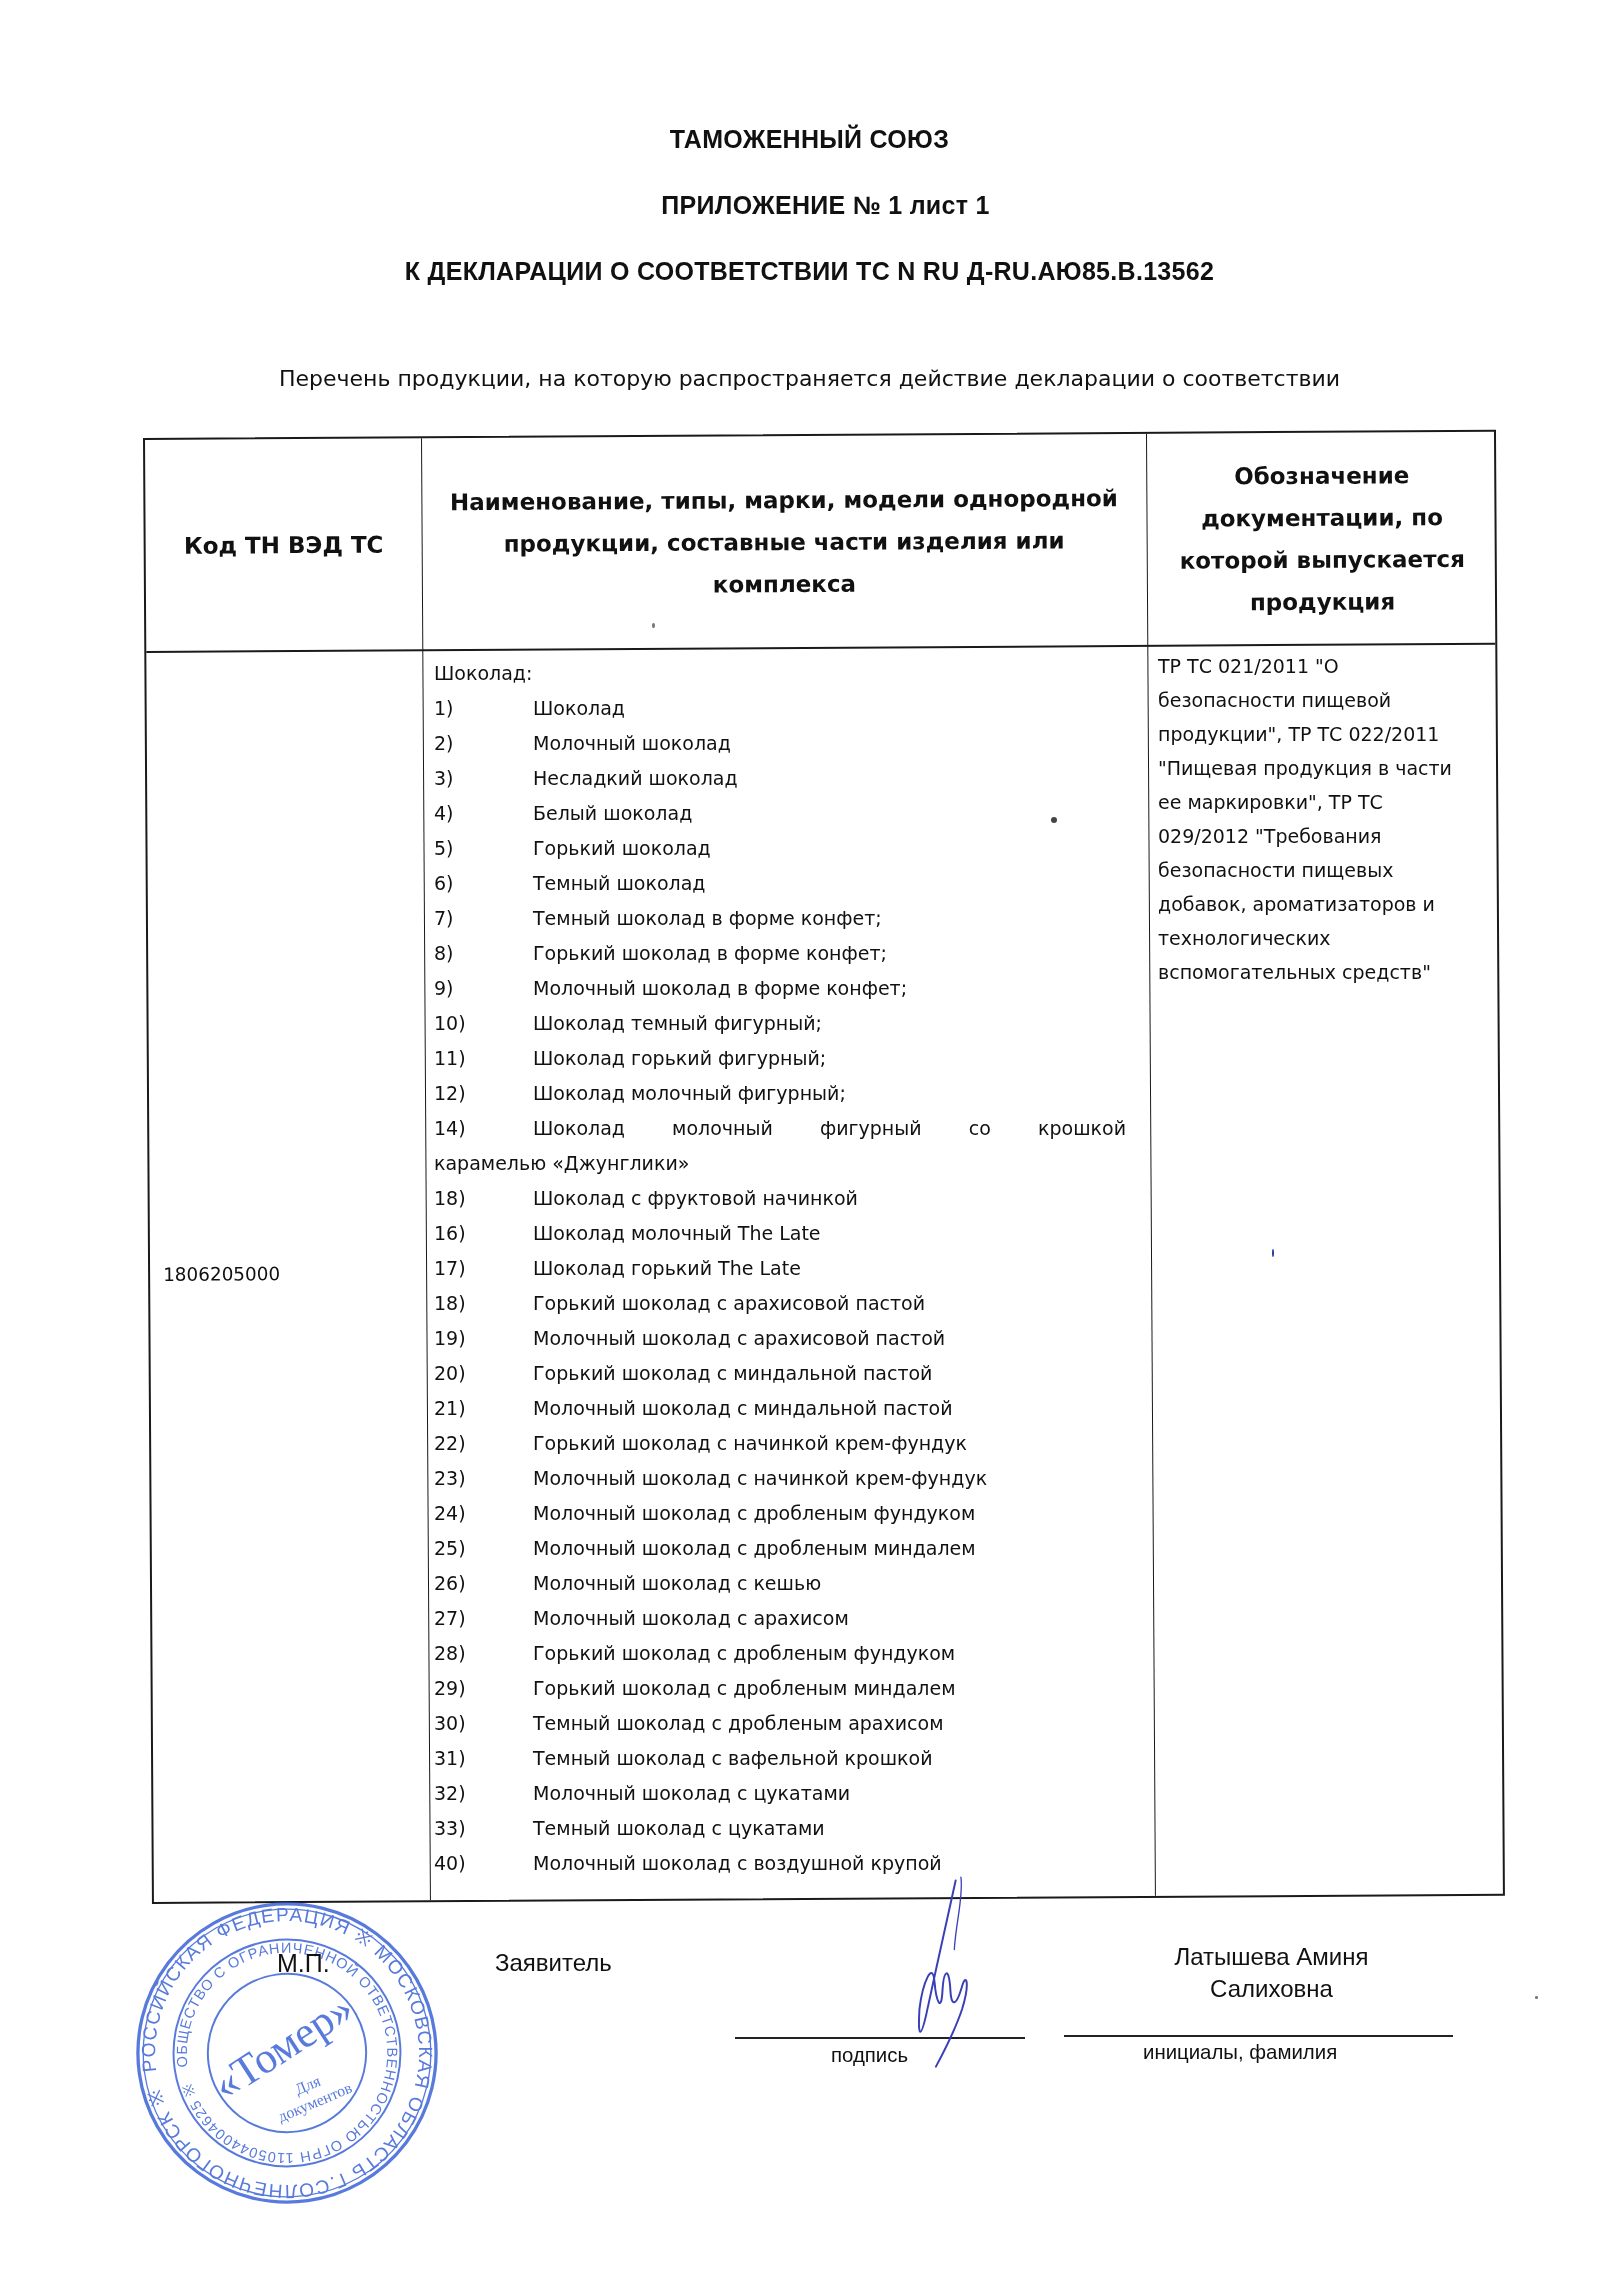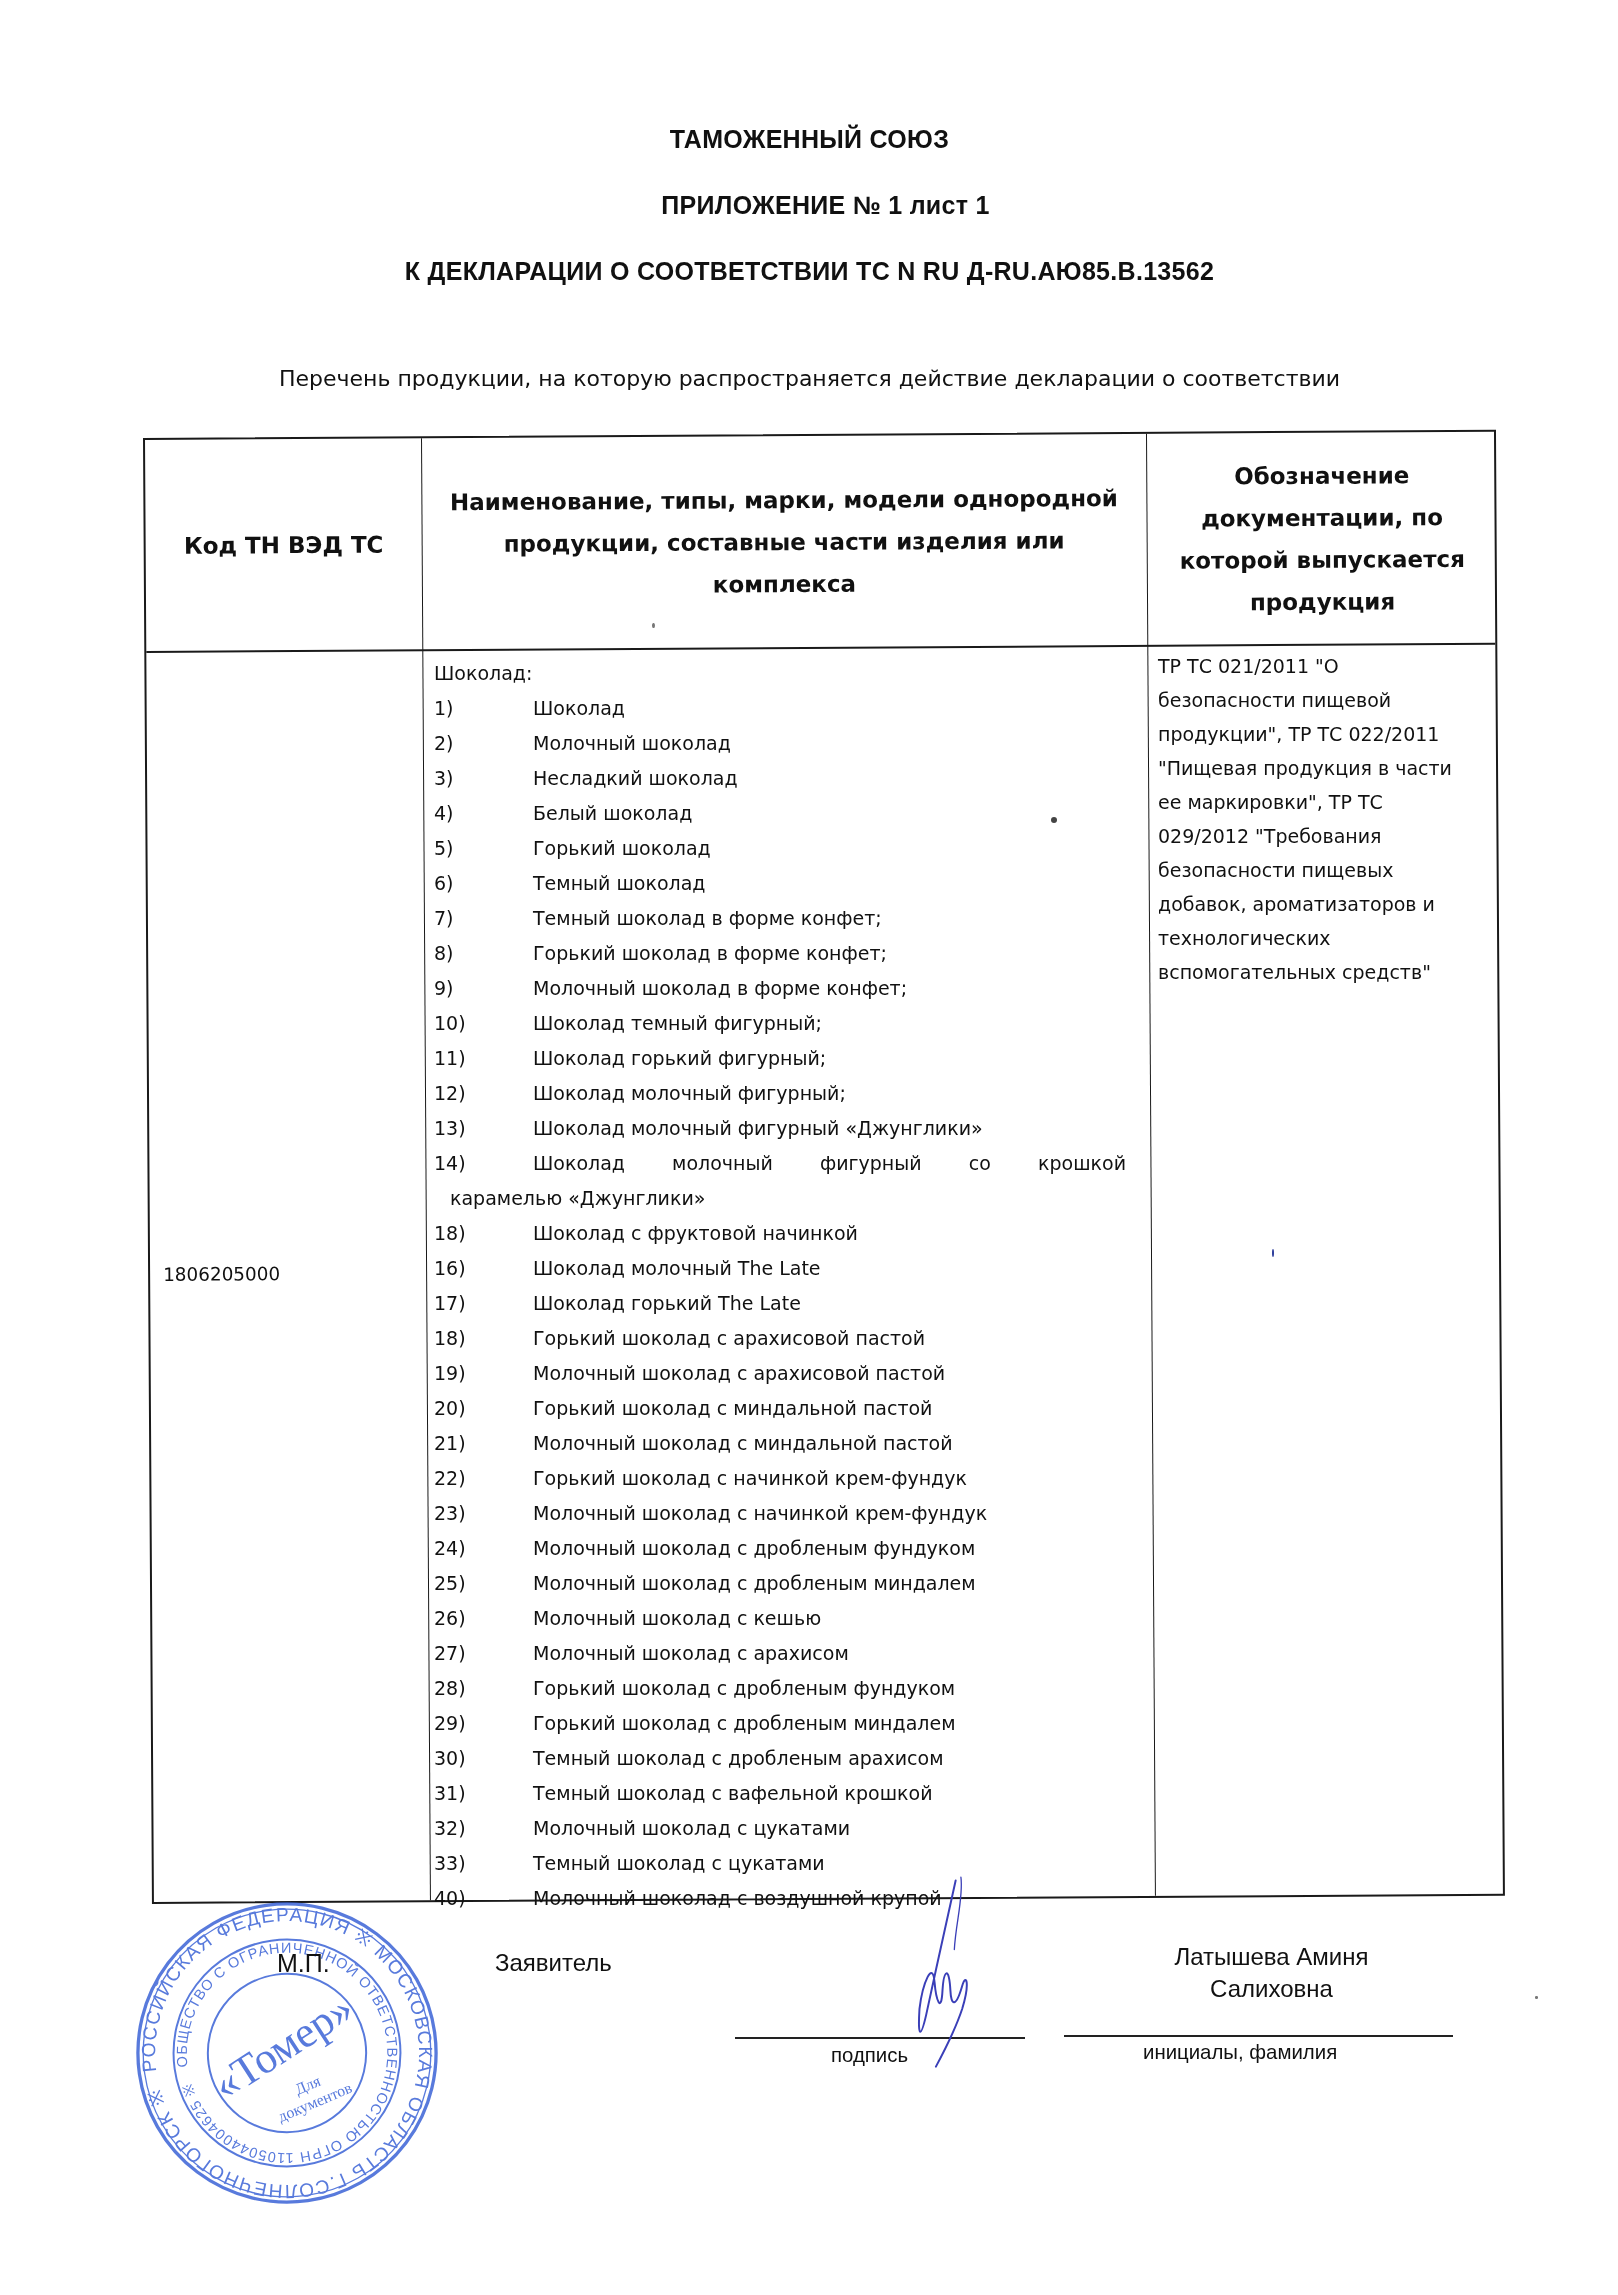--- a/index.html
+++ b/index.html
@@ -8,21 +8,21 @@
   .subtitle { position: absolute; left: 0; width: 1619px; text-align: center; font-family: "DejaVu Sans", sans-serif; font-size: 22px; }
   .tbl { position: absolute; left: 143px; top: 438px; width: 1353px; height: 1466px; border: 2px solid #1a1a1a; box-sizing: border-box; transform: rotate(-0.35deg); transform-origin: 0 0; }
   .vline { position: absolute; top: 0; bottom: 0; width: 0; border-left: 1.3px solid #1a1a1a; }
   .hline { position: absolute; left: 0; right: 0; height: 0; border-top: 2px solid #1a1a1a; }
   .hdr { position: absolute; top: 0; height: 211px; display: flex; align-items: center; justify-content: center; text-align: center; font-family: "DejaVu Sans", sans-serif; font-weight: bold; font-size: 23px; line-height: 42px; box-sizing: border-box; padding: 0 13px; }
   .code { position: absolute; left: 13px; top: 824px; font-family: "DejaVu Sans", sans-serif; font-size: 18.4px; }
   .list { position: absolute; left: 434px; top: 656px; width: 692px; font-family: "DejaVu Sans", sans-serif; font-size: 19px; line-height: 35px; }
   .list .row { display: flex; white-space: nowrap; }
   .list .num { width: 99px; flex: 0 0 99px; }
   .list .txt { flex: 1; }
-  .list .cont { padding-left: 0; margin-left: 16px; }
+  .list .cont { padding-left: 0; }
   .docs { position: absolute; left: 1158px; top: 649px; width: 329px; font-family: "DejaVu Sans", sans-serif; font-size: 19px; line-height: 34px; }
   .sig-label { position: absolute; font-size: 24px; }
   .underline { position: absolute; height: 0; border-top: 2px solid #222; }
   .small-label { position: absolute; font-size: 20.4px; text-align: right; }
   .stamp { position: absolute; left: 132px; top: 1898px; width: 310px; height: 310px; }
   .signature { position: absolute; left: 857px; top: 1818px; width: 171px; height: 250px; }
   .speck { position: absolute; background: #444; border-radius: 50%; }
 </style>
 </head>
 <body>
@@ -89,24 +89,20 @@
         <span class="num">10)</span>
         <span class="txt">Шоколад темный фигурный;</span>
       </div>
       <div class="row">
         <span class="num">11)</span>
         <span class="txt">Шоколад горький фигурный;</span>
       </div>
       <div class="row">
         <span class="num">12)</span>
         <span class="txt">Шоколад молочный фигурный;</span>
-      </div>
-      <div class="row">
-        <span class="num">13)</span>
-        <span class="txt">Шоколад молочный фигурный «Джунглики»</span>
       </div>
       <div class="row">
         <span class="num">14)</span>
         <span class="txt" style="display: flex; justify-content: space-between;">
           <span>Шоколад</span>
           <span>молочный</span>
           <span>фигурный</span>
           <span>со</span>
           <span>крошкой</span>
         </span>

